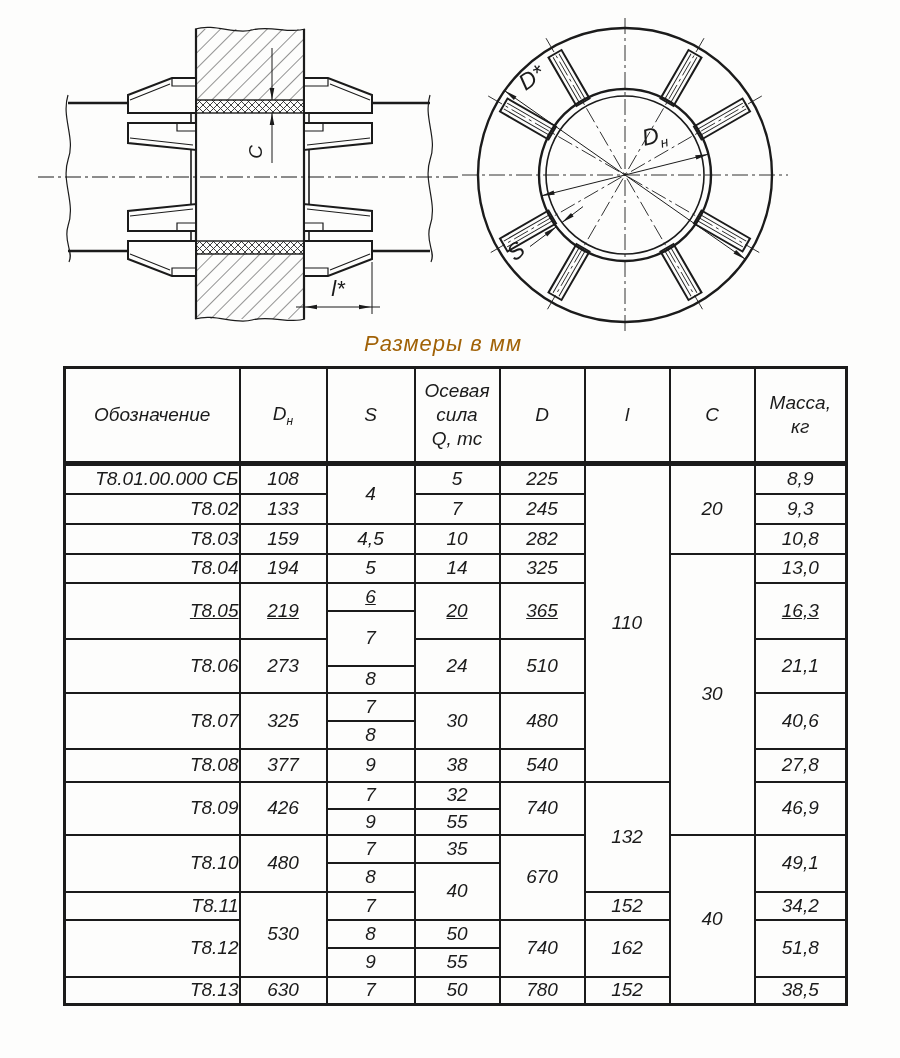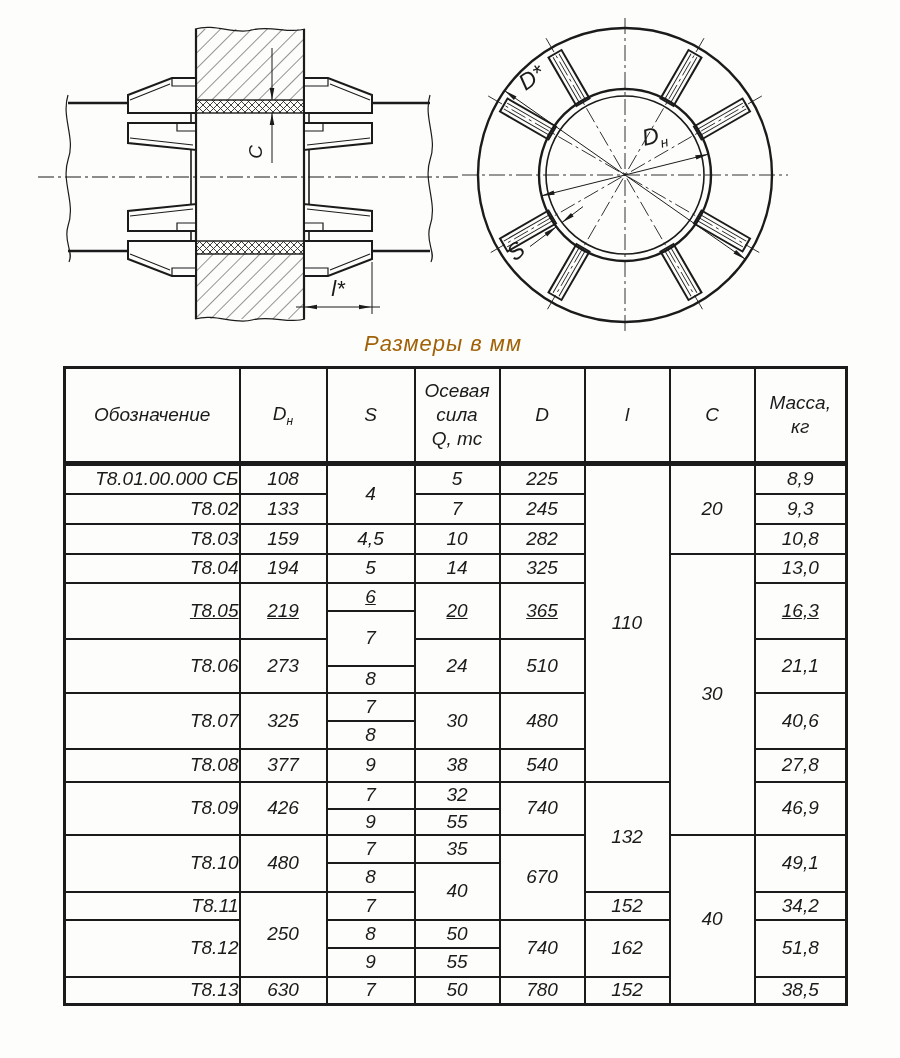--- a/index.html
+++ b/index.html
@@ -319,21 +319,21 @@
           <td rowspan="3" class="col4">670</td>
           <td rowspan="6" class="col6">40</td>
           <td rowspan="2" class="col7">49,1</td>
         </tr>
         <tr style="height: 29px;">
           <td class="col2">8</td>
           <td rowspan="2" class="col3">40</td>
         </tr>
         <tr style="height: 28px;">
           <td class="col0">Т8.11</td>
-          <td rowspan="3" class="col1">250</td>
+          <td rowspan="3" class="col1">530</td>
           <td class="col2">7</td>
           <td class="col5">152</td>
           <td class="col7">34,2</td>
         </tr>
         <tr style="height: 28px;">
           <td rowspan="2" class="col0">Т8.12</td>
           <td class="col2">8</td>
           <td class="col3">50</td>
           <td rowspan="2" class="col4">740</td>
           <td rowspan="2" class="col5">162</td>

